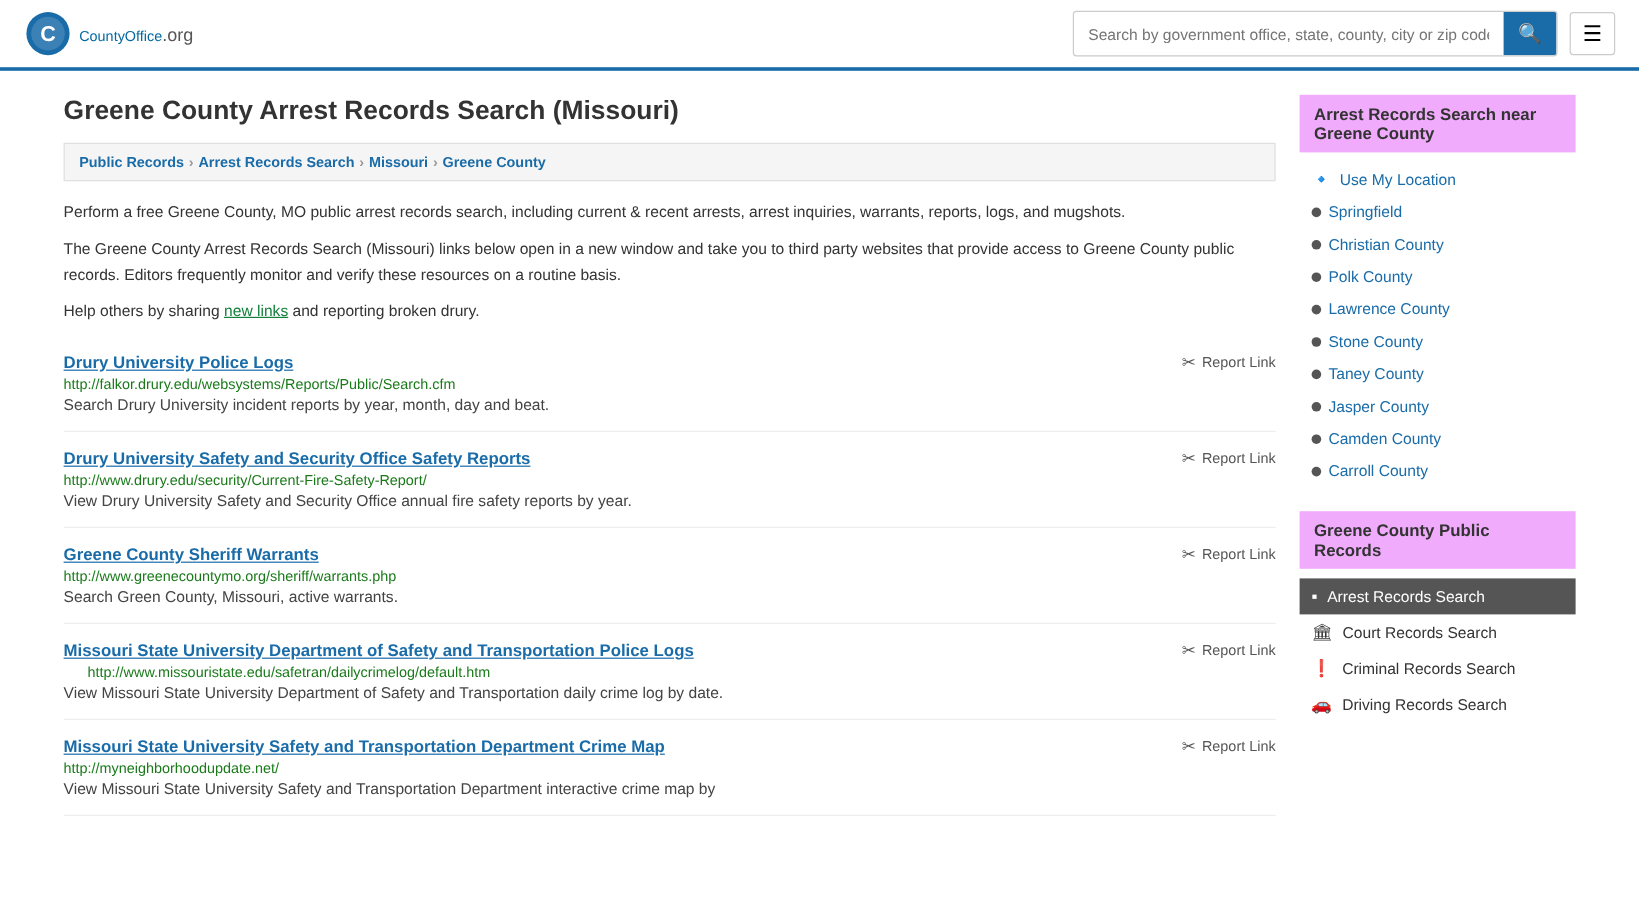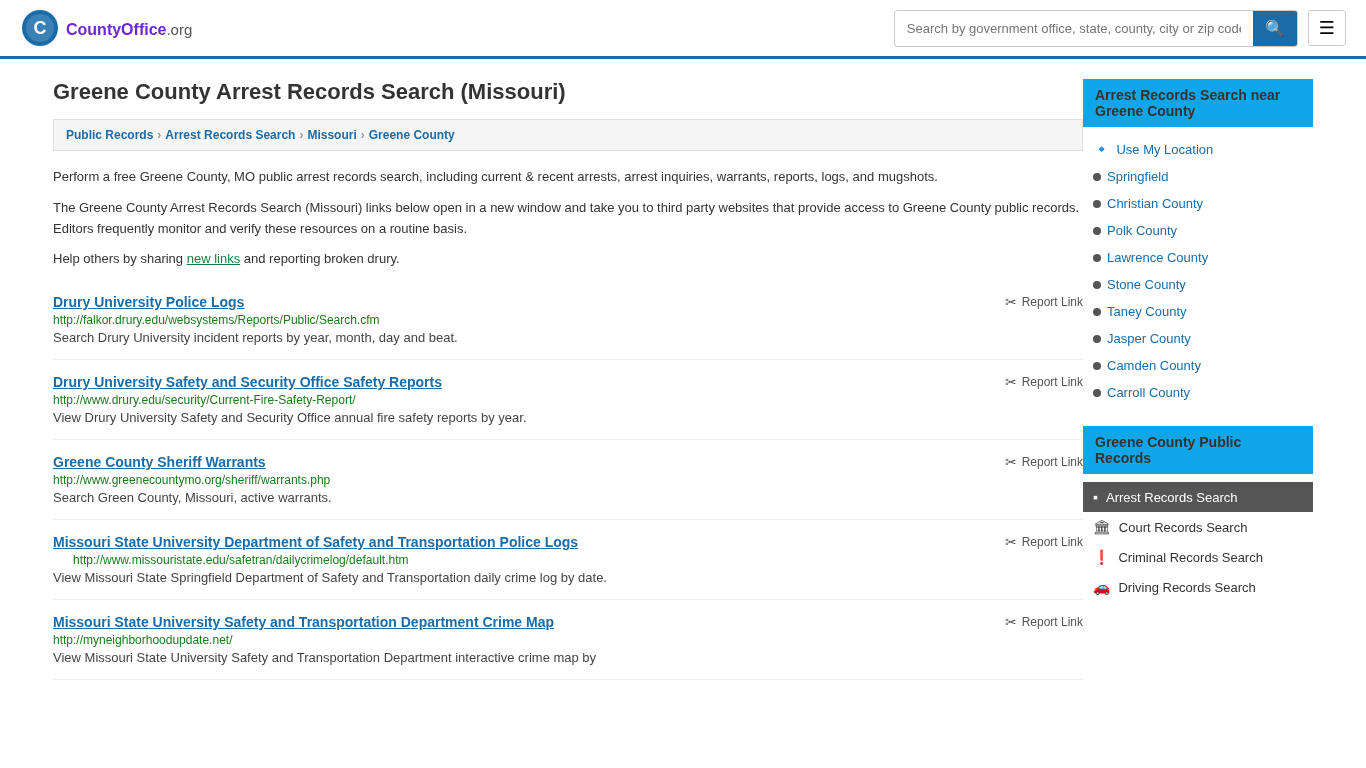--- a/index.html
+++ b/index.html
@@ -22,23 +22,23 @@
     .logo-icon {
       width: 40px;
       height: 40px;
     }
     .logo-text {
       font-size: 20px;
       font-weight: bold;
       color: #1a6ca8;
     }
     .logo-text span {
-      color: #6d28d9;
-      font-weight: bold;
-      font-size: 16px;
+      color: #0369a1;
+      font-weight: normal;
+      font-size: 12px;
     }
     .header-right {
       display: flex;
       align-items: center;
       gap: 10px;
     }
     .search-bar {
       display: flex;
       align-items: center;
       border: 1px solid #ccc;
@@ -70,20 +70,21 @@
       font-size: 18px;
       border-radius: 3px;
     }
 
     
     .page-container {
       max-width: 1300px;
       margin: 0 auto;
       padding: 20px 20px;
       display: flex;
+      gap: 20px;
     }
     .main-content {
       flex: 1;
     }
     .sidebar {
       width: 230px;
       flex-shrink: 0;
     }
 
     
@@ -160,21 +161,21 @@
       font-size: 13px;
       color: #444;
       margin-top: 3px;
     }
 
     
     .sidebar-section {
       margin-bottom: 20px;
     }
     .sidebar-section-title {
-      background: #0ea5e9;
+      background: #f0abfc;
       padding: 8px 12px;
       font-size: 14px;
       font-weight: bold;
       color: #333;
       margin-bottom: 8px;
     }
     .sidebar-link {
       display: flex;
       align-items: center;
       gap: 6px;
@@ -304,21 +305,21 @@
   </div>
         <div class="record-item">
     <div class="record-item-header">
       <a class="record-title" href="#">Missouri State University Department of Safety and Transportation Police Logs</a>
       <button class="report-link-btn">
         <span class="scissors-icon">✂</span>
         <span>Report Link</span>
       </button>
     </div>
     <div class="record-url" style="cursor:pointer;padding-left:20px;">http://www.missouristate.edu/safetran/dailycrimelog/default.htm</div>
-    <div class="record-desc">View Missouri State Springfield Department of Safety and Transportation daily crime log by date.</div>
+    <div class="record-desc">View Missouri State University Department of Safety and Transportation daily crime log by date.</div>
   </div>
         <div class="record-item">
     <div class="record-item-header">
       <a class="record-title" href="#">Missouri State University Safety and Transportation Department Crime Map</a>
       <button class="report-link-btn">
         <span class="scissors-icon">✂</span>
         <span>Report Link</span>
       </button>
     </div>
     <div class="record-url" style="cursor:pointer;">http://myneighborhoodupdate.net/</div>

